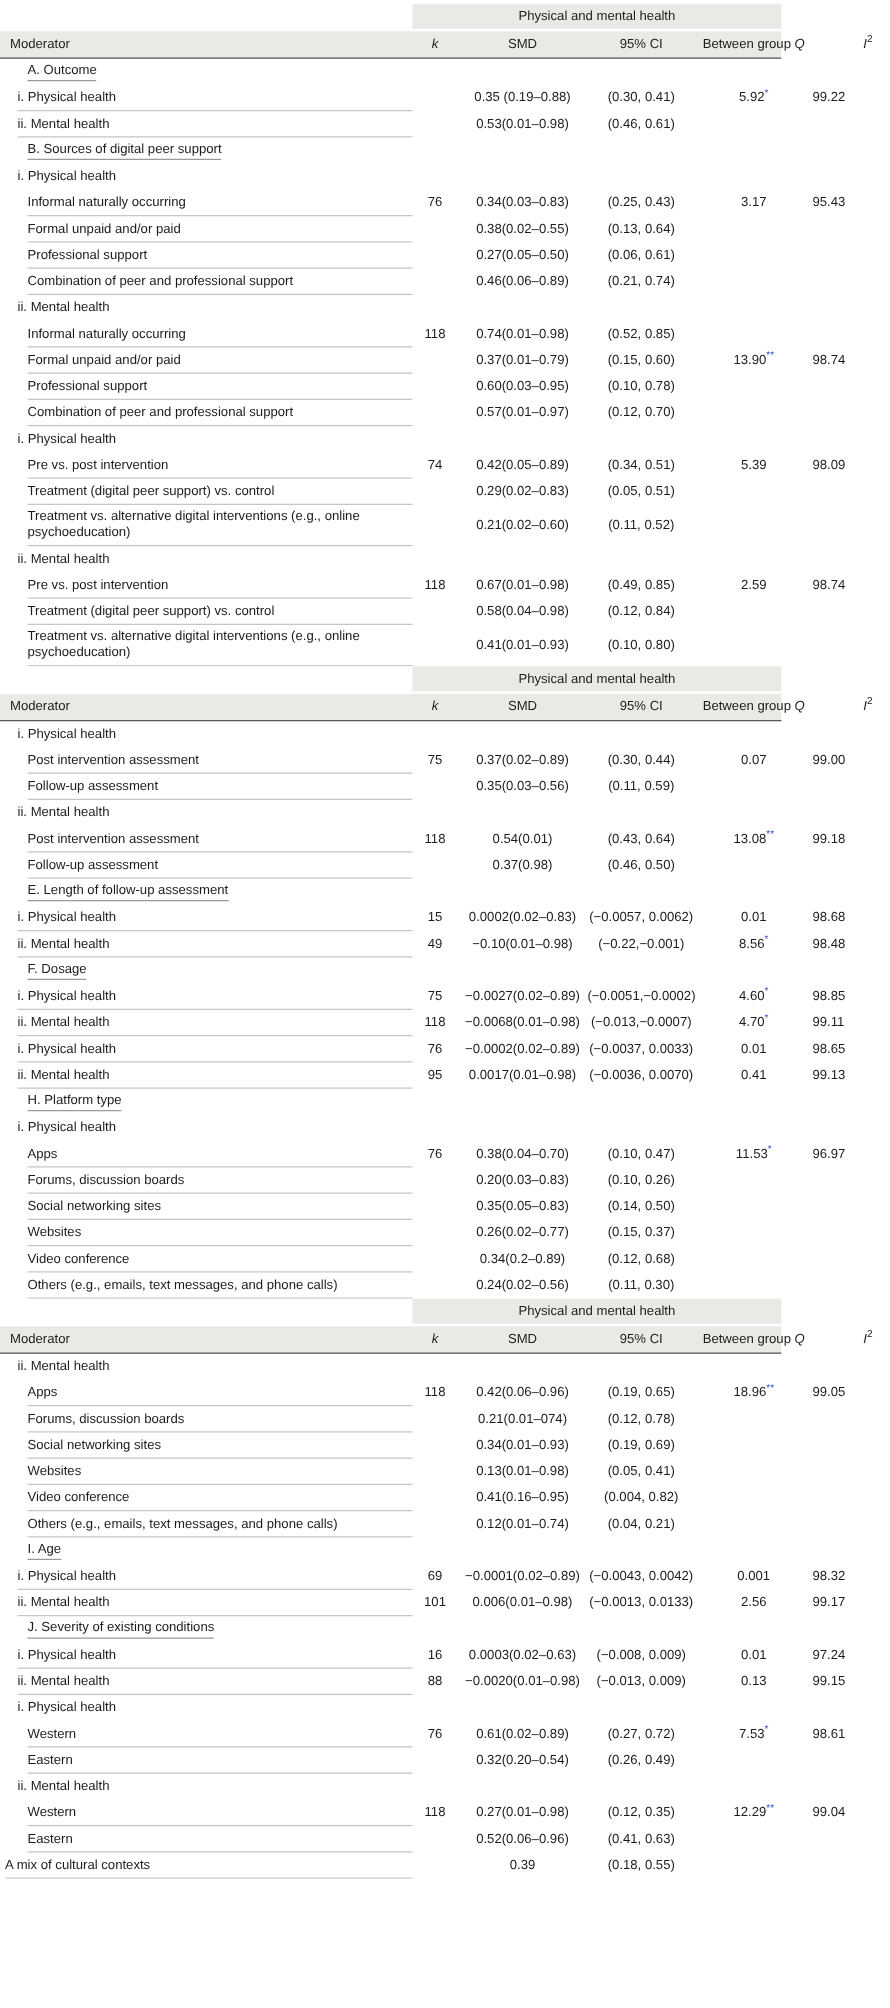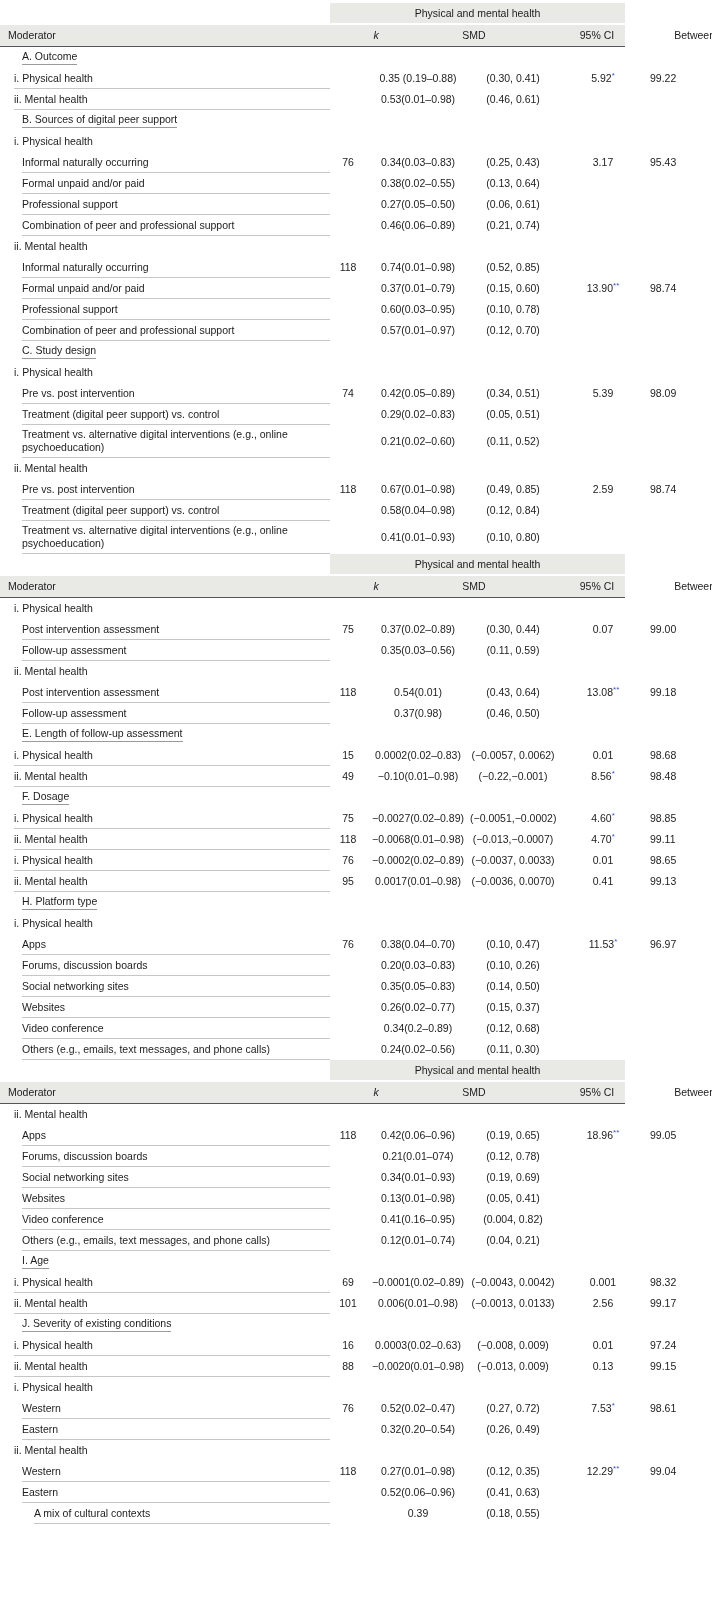--- a/index.html
+++ b/index.html
@@ -19,21 +19,20 @@
     text-align: center;
     padding: 4px 0 3px 0;
     border-bottom: 2px solid #ffffff;
   }
   .band-cols {
     display: grid;
     grid-template-columns: 330px 36px 104px 86px 94px 62px;
     background: var(--band, #e9e9e6);
     border-bottom: 1px solid #565656;
     align-items: center;
-    gap: 28px;
   }
   .band-cols .hc { padding: 4px 0; }
   .h-mod { padding-left: 8px !important; text-align: left; }
   .h-k, .h-smd, .h-ci, .h-q { text-align: center; }
   .h-i2 { text-align: right; padding-right: 14px !important; }
 
   
   .grid-row {
     display: grid;
     grid-template-columns: 330px 36px 104px 86px 94px 62px;
@@ -197,23 +196,20 @@
     <div class="grid-row">
       <div class="c0" style="margin-left: 22px;">
         <span>Combination of peer and professional support</span>
       </div>
       <div class="cell-k"></div>
       <div class="cell-smd">0.57(0.01–0.97)</div>
       <div class="cell-ci">(0.12, 0.70)</div>
       <div class="cell-q"></div>
       <div class="cell-i2"></div>
     </div>
-    <div class="section-row">
-      <span class="sec-label">C. Study design</span>
-    </div>
     <div class="sub-row">
       <span>i. Physical health</span>
     </div>
     <div class="grid-row">
       <div class="c0" style="margin-left: 22px;">
         <span>Pre vs. post intervention</span>
       </div>
       <div class="cell-k">74</div>
       <div class="cell-smd">0.42(0.05–0.89)</div>
       <div class="cell-ci">(0.34, 0.51)</div>
@@ -585,21 +581,21 @@
       <div class="cell-i2">99.15</div>
     </div>
     <div class="sub-row">
       <span>i. Physical health</span>
     </div>
     <div class="grid-row">
       <div class="c0" style="margin-left: 22px;">
         <span>Western</span>
       </div>
       <div class="cell-k">76</div>
-      <div class="cell-smd">0.52(0.02–0.47)</div>
+      <div class="cell-smd">0.61(0.02–0.89)</div>
       <div class="cell-ci">(0.27, 0.72)</div>
       <div class="cell-q">7.53<sup class="star">*</sup></div>
       <div class="cell-i2">98.61</div>
     </div>
     <div class="grid-row">
       <div class="c0" style="margin-left: 22px;">
         <span>Eastern</span>
       </div>
       <div class="cell-k"></div>
       <div class="cell-smd">0.32(0.20–0.54)</div>
@@ -624,21 +620,21 @@
       <div class="c0" style="margin-left: 22px;">
         <span>Eastern</span>
       </div>
       <div class="cell-k"></div>
       <div class="cell-smd">0.52(0.06–0.96)</div>
       <div class="cell-ci">(0.41, 0.63)</div>
       <div class="cell-q"></div>
       <div class="cell-i2"></div>
     </div>
     <div class="grid-row">
-      <div class="c0" style="margin-left: 34px;">
+      <div class="c0" style="margin-left: 4px;">
         <span>A mix of cultural contexts</span>
       </div>
       <div class="cell-k"></div>
       <div class="cell-smd">0.39</div>
       <div class="cell-ci">(0.18, 0.55)</div>
       <div class="cell-q"></div>
       <div class="cell-i2"></div>
     </div>
   </div>
 

